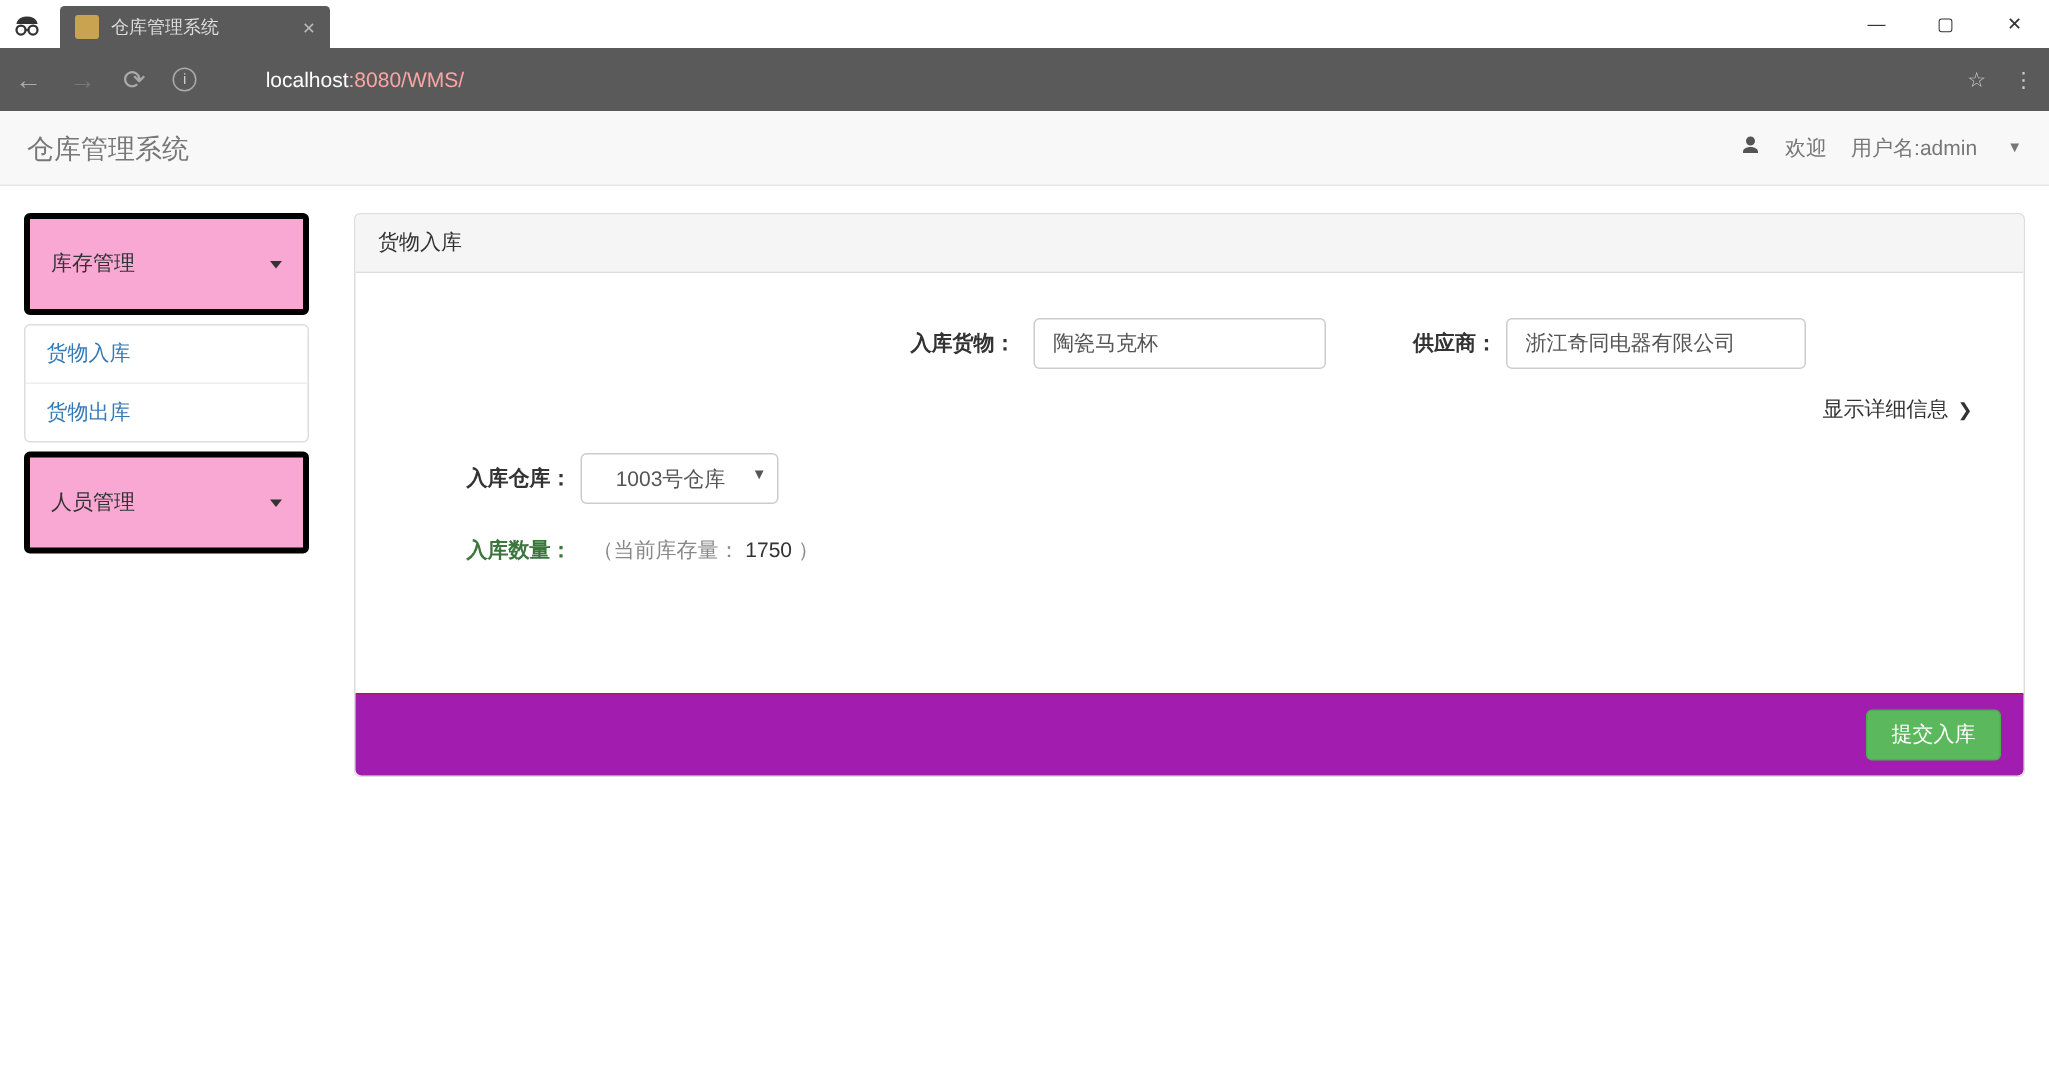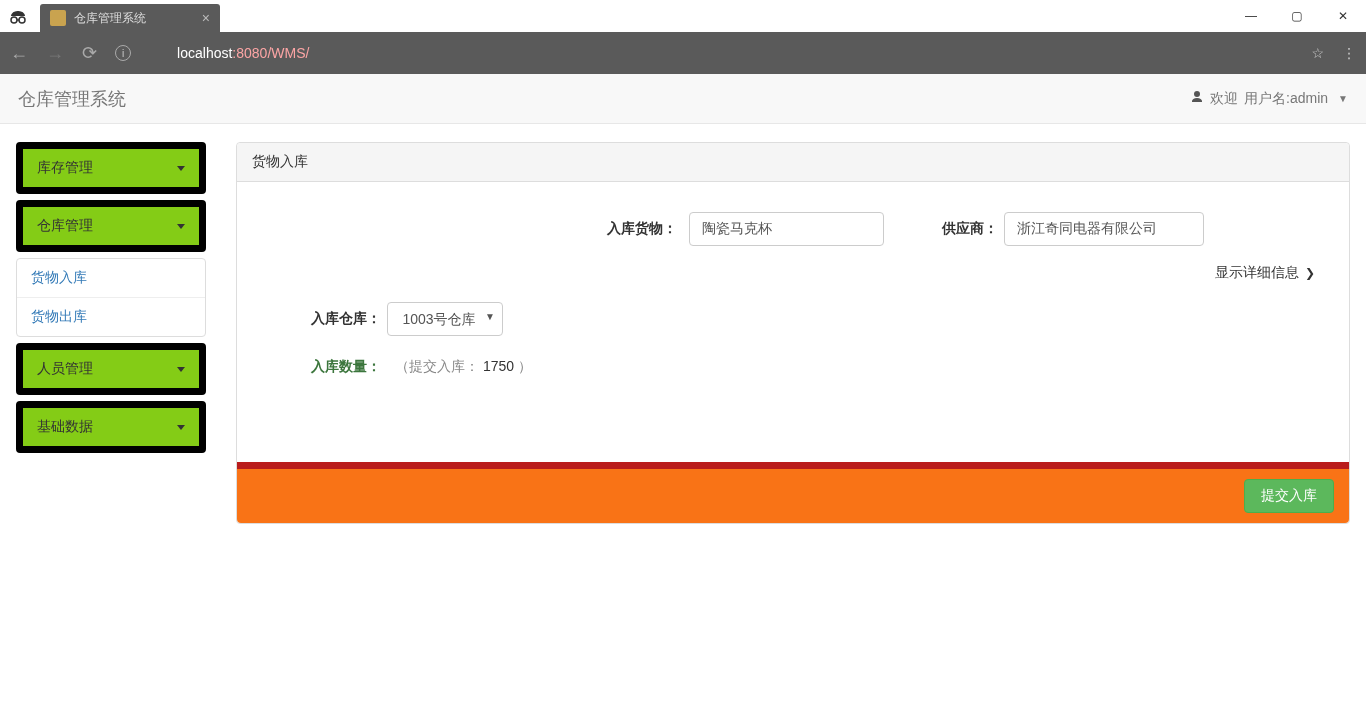--- a/index.html
+++ b/index.html
@@ -20,49 +20,49 @@
   .addr-bar .nav-btn.disabled { color: #777; }
   .url-box { flex: 1; display: flex; align-items: center; color: #ddd; font-size: 14px; }
   .url-box .info-icon { border: 1px solid #aaa; border-radius: 50%; width: 16px; height: 16px; display: inline-flex; align-items: center; justify-content: center; font-size: 10px; margin-right: 8px; color:#ccc; }
   .url-host { color: #fff; margin-left: 38px; }
   .url-port, .url-path { color: #fca5a5; }
   .addr-right { display: flex; align-items: center; gap: 18px; color: #ccc; }
   
   
   .app-header { background: #f8f8f8; border-bottom: 1px solid #e7e7e7; height: 50px; display: flex; align-items: center; padding: 0 18px; }
   .brand { font-size: 18px; color: #777; }
-  .header-right { margin-left: auto; color: #777; display: flex; align-items: center; gap: 6px; }
+  .header-right { margin-left: auto; color: #777; display: flex; align-items: center; gap: 16px; }
   .user-icon { font-size: 14px; }
   .caret-down { font-size: 10px; margin-left: 4px; }
   
   
   .container { display: flex; padding: 18px 16px; gap: 30px; }
   .sidebar { width: 190px; }
   .panel-group .panel { margin-bottom: 6px; }
-  .panel-heading { background: #84cc16; border: 7px solid #000000; border-radius: 4px; padding: 10px 14px; display: flex; justify-content: space-between; align-items: center; cursor: pointer; color:#333;}
+  .panel-heading { background: #f9a8d4; border: 4px solid #000000; border-radius: 4px; padding: 21px 14px; display: flex; justify-content: space-between; align-items: center; cursor: pointer; color:#333;}
   .panel-heading .caret { border-top: 5px solid #333; border-left: 4px solid transparent; border-right: 4px solid transparent; width: 0; height: 0; }
   .panel-body { border: 1px solid #ddd; border-radius: 4px; margin-top: 6px; }
   .list-group-item { display: block; padding: 10px 14px; color: #337ab7; text-decoration: none; border-bottom: 1px solid #eee; }
   .list-group-item:last-child { border-bottom: none; }
   
   
   .main { flex: 1; }
   .main-panel { border: 1px solid #ddd; border-radius: 4px; background: #fff; }
   .main-panel-heading { background: #f5f5f5; border-bottom: 1px solid #ddd; padding: 10px 15px; color: #333; border-radius: 4px 4px 0 0; }
   .main-panel-body { padding: 30px 30px 10px 30px; min-height: 280px; }
-  .main-panel-footer { background: #f97316; border-top: 7px solid #b91c1c; padding: 10px 15px; text-align: right; border-radius: 0 0 4px 4px; }
+  .main-panel-footer { background: #a21caf; border-top: 1px solid #b91c1c; padding: 10px 15px; text-align: right; border-radius: 0 0 4px 4px; }
   
   .form-row-top { display: flex; align-items: center; margin-bottom: 24px; }
   .form-group { display: flex; align-items: center; }
   .form-label { font-weight: 600; color: #333; width: 120px; text-align: right; padding-right: 6px; }
   .form-label.green { color: #3c763d; }
   .form-control { height: 34px; border: 1px solid #ccc; border-radius: 4px; padding: 6px 12px; font-size: 14px; color: #555; background: #fff; }
   .form-control.supplier { width: 200px; }
   .form-control.goods { width: 195px; margin-left:6px;}
-  .form-control.select { width: 116px; }
+  .form-control.select { width: 132px; }
   .form-control.qty { width: 195px; border-color: #3c763d; outline: none; box-shadow: inset 0 1px 1px rgba(0,0,0,.075); }
   .select-wrap { position: relative; display: inline-block; }
   .select-wrap .form-control.select { appearance: none; -webkit-appearance: none; padding-right: 24px; text-align:center;}
   .select-wrap::after { content: "▼"; position: absolute; right: 8px; top: 9px; font-size: 10px; color: #555; pointer-events: none; }
   .show-detail { color: #333; cursor: pointer; margin-left: auto; display:flex; align-items:center; gap:6px; }
   .chev { font-size:12px; }
   .stock-hint { color: #888; margin-left: 8px; }
   .stock-num { color: #333; }
   .btn-success { background: #5cb85c; border: 1px solid #4cae4c; color: #fff; padding: 7px 16px; border-radius: 4px; cursor: pointer; font-size: 14px; }
 
@@ -130,38 +130,28 @@
 
   <div class="sidebar">
     <div class="panel-group">
       <div class="panel">
         <div class="panel-heading">
           <span>库存管理</span>
           <span class="caret"></span>
         </div>
       </div>
       <div class="panel">
-        <div class="panel-heading">
-          <span>仓库管理</span>
-          <span class="caret"></span>
-        </div>
         <div class="panel-body">
           <a class="list-group-item">货物入库</a>
           <a class="list-group-item">货物出库</a>
         </div>
       </div>
       <div class="panel">
         <div class="panel-heading">
           <span>人员管理</span>
-          <span class="caret"></span>
-        </div>
-      </div>
-      <div class="panel">
-        <div class="panel-heading">
-          <span>基础数据</span>
           <span class="caret"></span>
         </div>
       </div>
     </div>
   </div>
 
   <div class="main">
     <div class="main-panel">
       <div class="main-panel-heading">货物入库</div>
       <div class="main-panel-body">
@@ -186,21 +176,21 @@
             <label class="form-label">入库仓库：</label>
             <div class="select-wrap">
               <select class="form-control select">
                 <option>1003号仓库</option>
               </select>
             </div>
           </div>
           <div class="form-group">
             <label class="form-label green">入库数量：</label>
             <span class="stock-hint">
-              <span>（提交入库：</span>
+              <span>（当前库存量：</span>
               <span class="stock-num">1750</span>
               <span>）</span>
             </span>
           </div>
         </div>
       </div>
       <div class="main-panel-footer">
         <button class="btn-success">提交入库</button>
       </div>
     </div>

